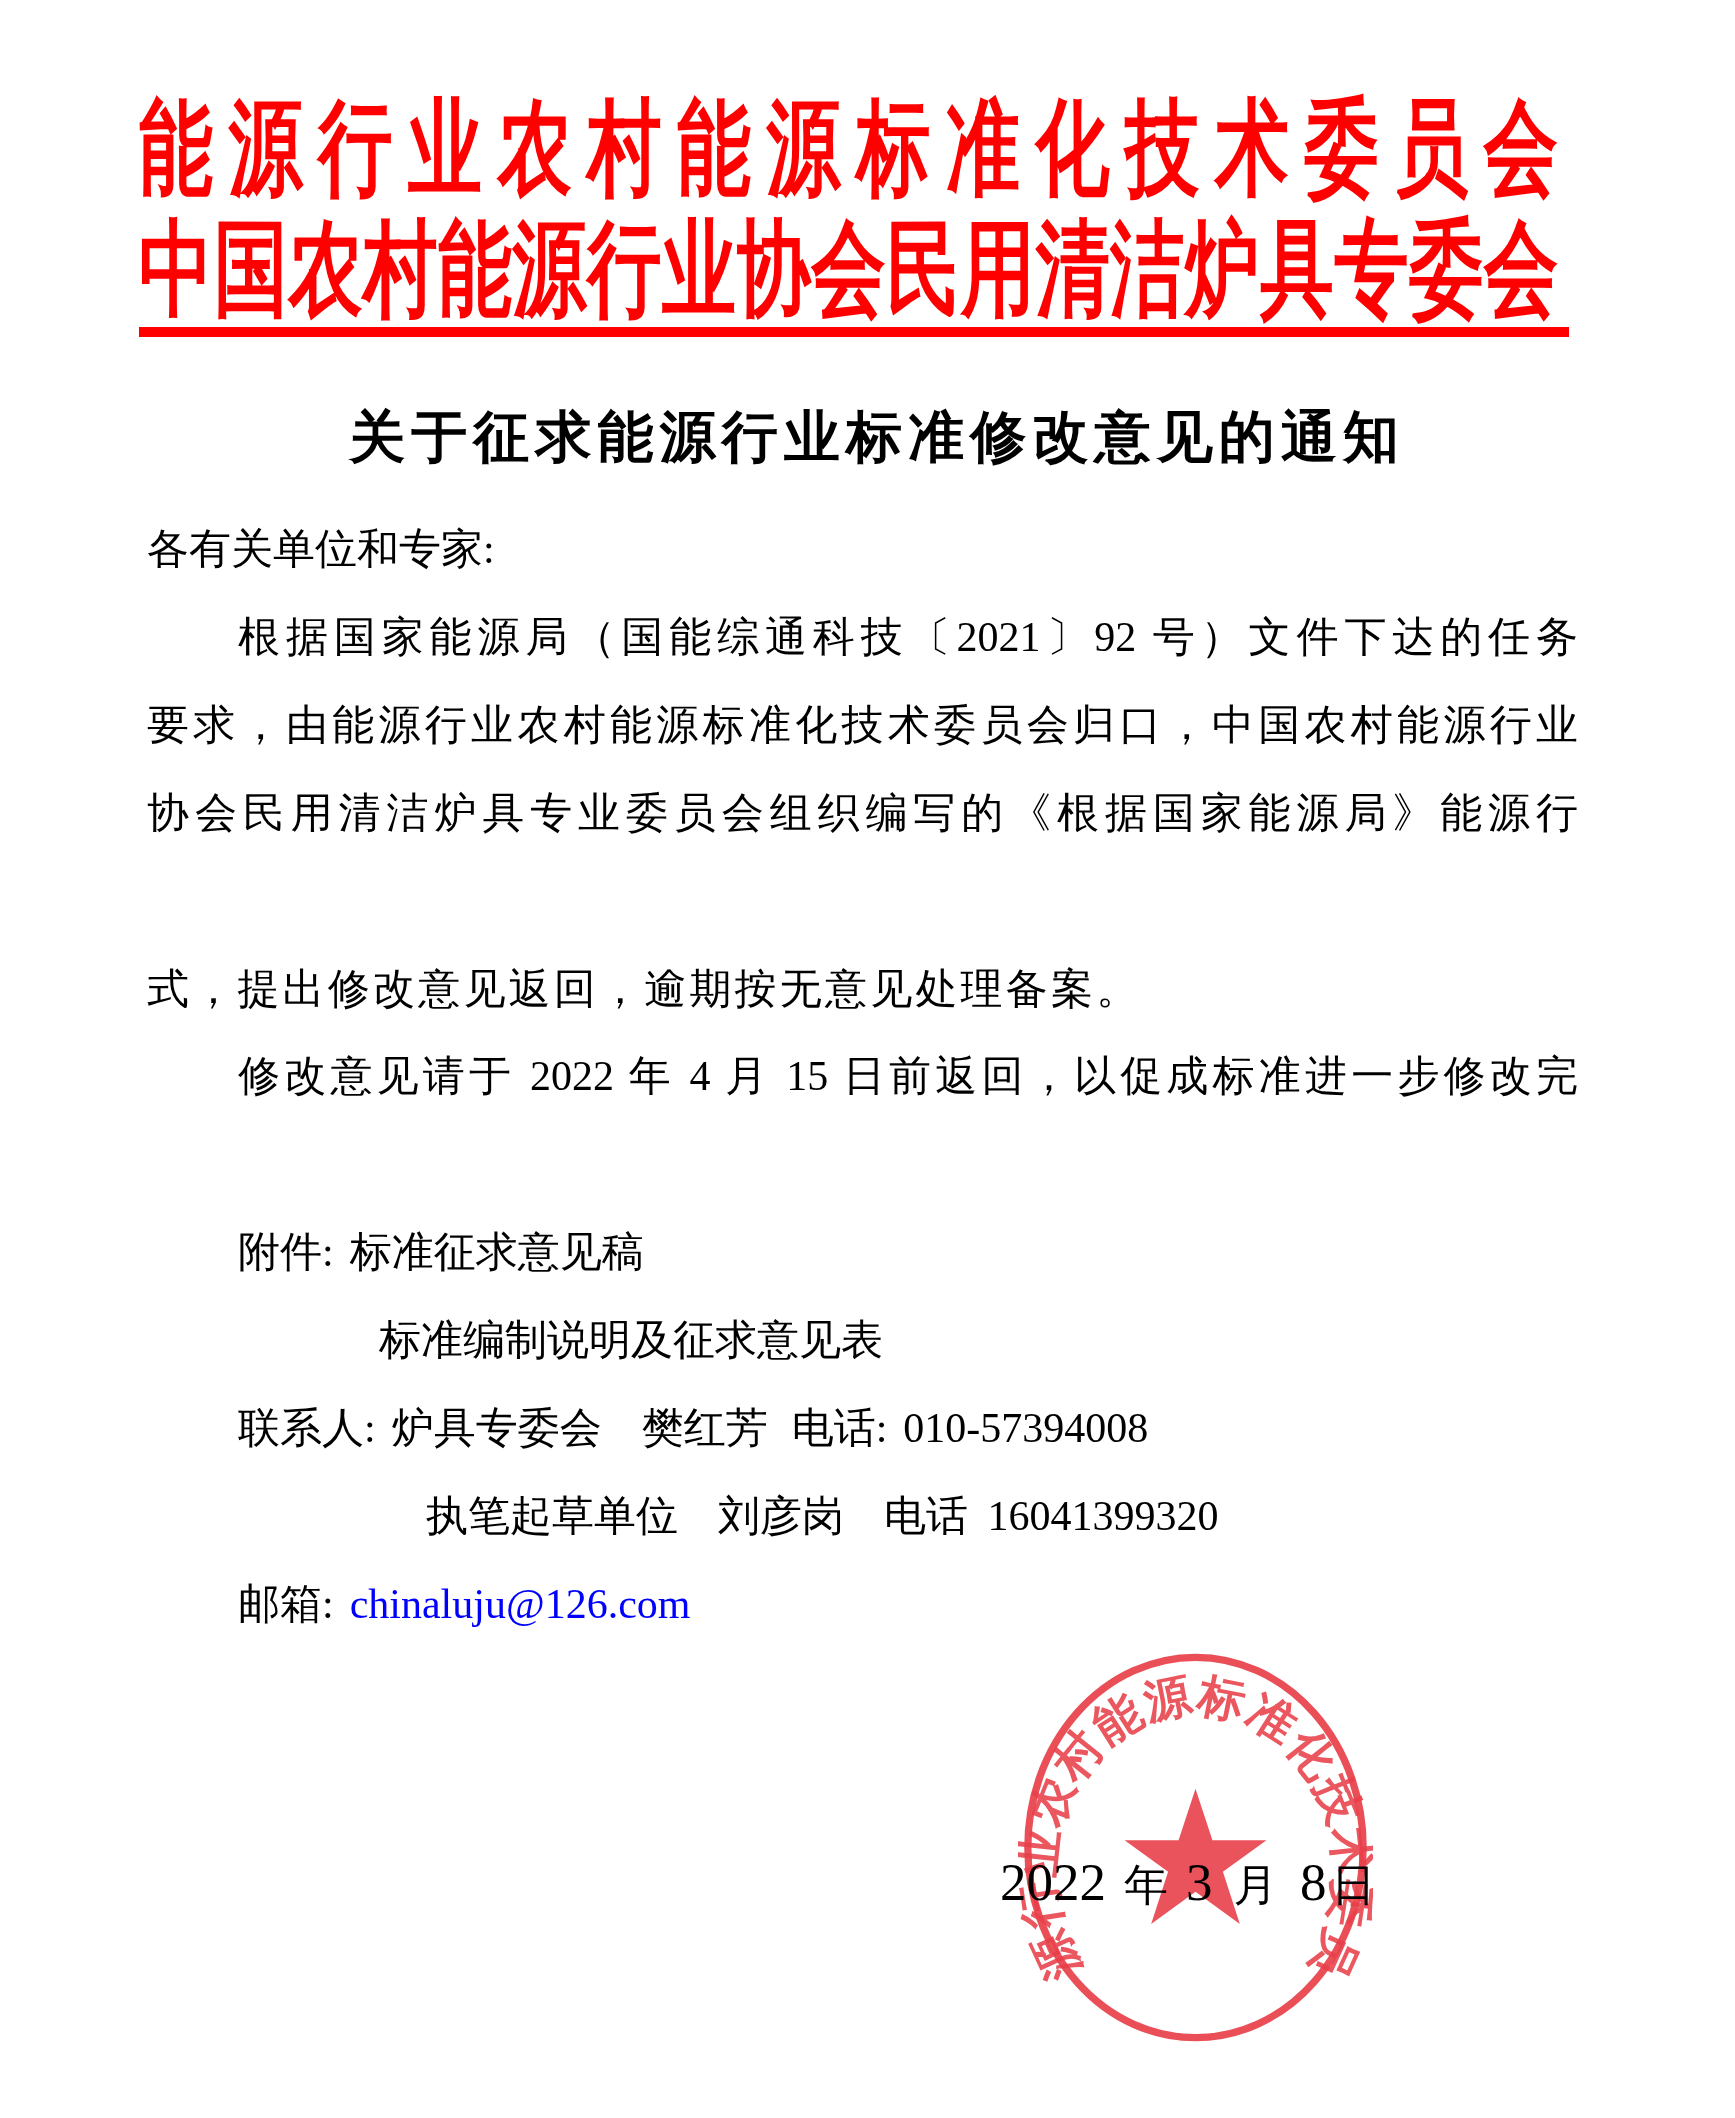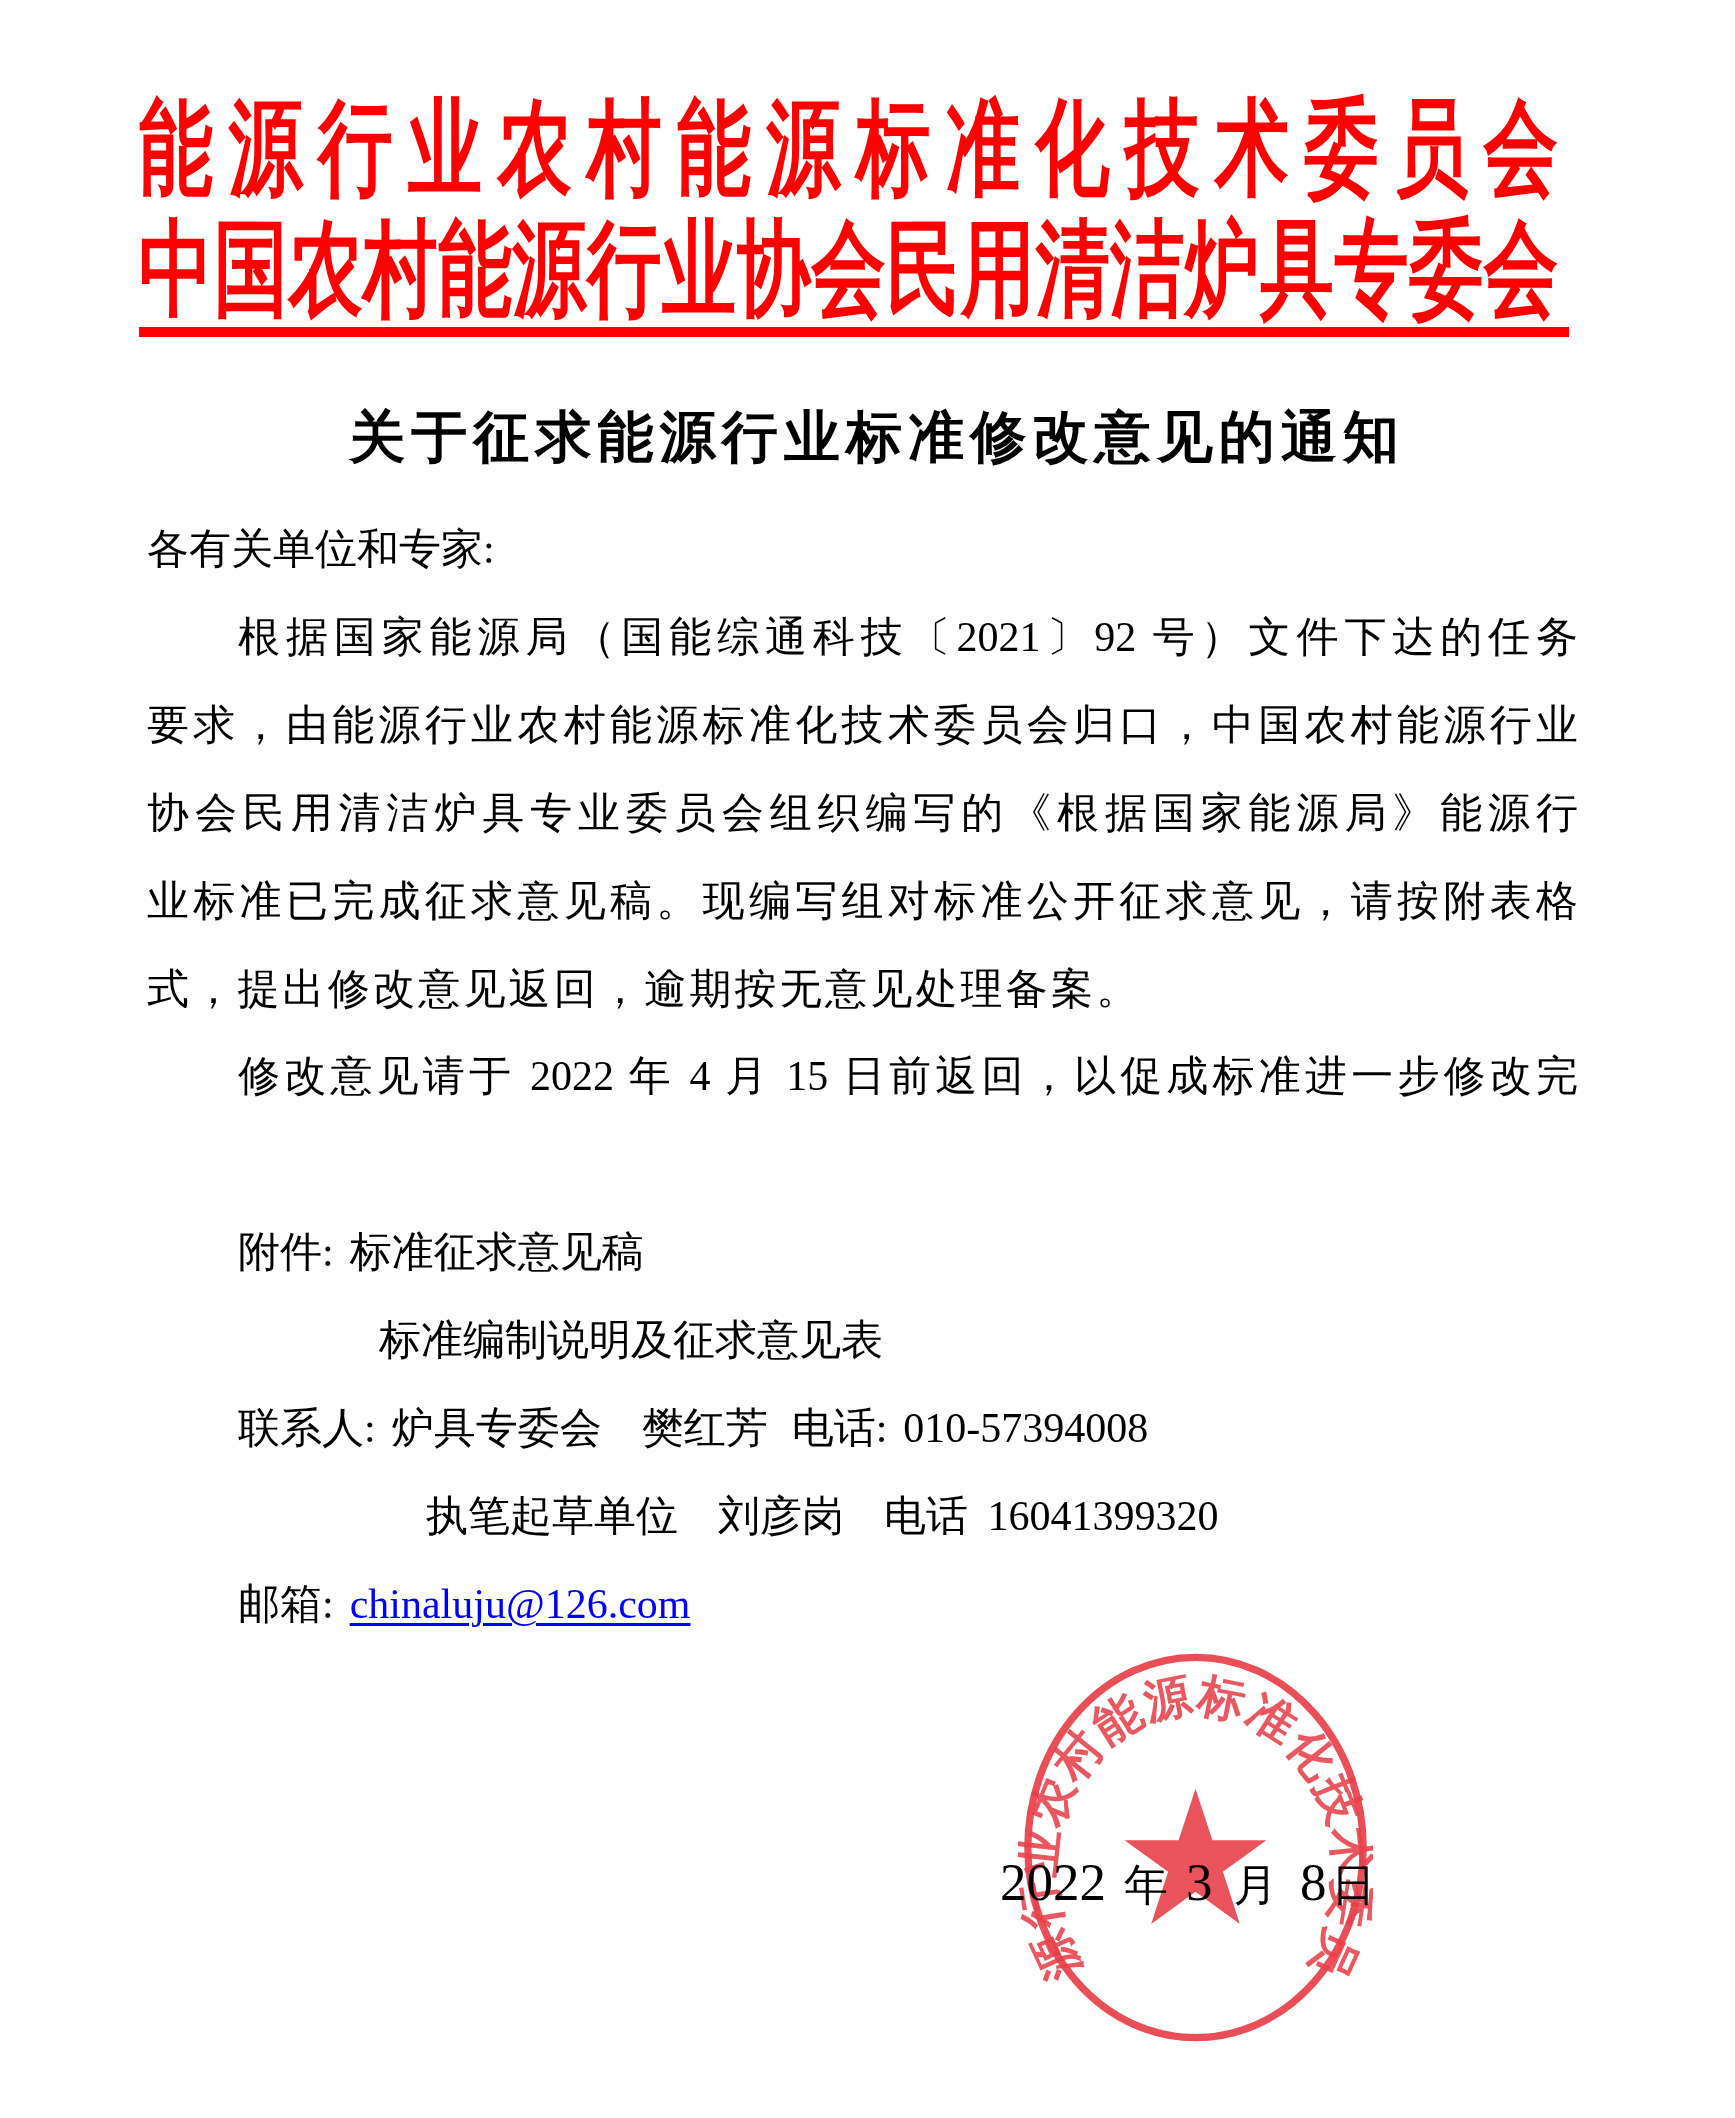--- a/index.html
+++ b/index.html
@@ -32,21 +32,21 @@
   }
   .just { left: 147px; width: 1431px; text-align: justify; text-align-last: justify; }
   .just.ind { left: 238px; width: 1340px; }
   .free { left: 147px; }
   .free.ind { left: 238px; }
   .free.ind2 { left: 379px; }
   .free.ind3 { left: 426px; }
   .gap { display: inline-block; }
 
   .email {
-    color: #0000ff; text-decoration: underline; text-decoration-thickness: 3.2px;
+    color: #0000ff; text-decoration-thickness: 3.2px;
     text-underline-offset: 4.8px; cursor: pointer; text-align: center;
   }
 
   .seal { position: absolute; left: 1018px; top: 1650px; width: 355px; height: 395px; }
   .date {
     position: absolute; left: 1000px; top: 1852px; height: 61px; line-height: 61px;
     font-family: "Liberation Serif", "DejaVu Serif", serif; font-size: 53px; color: #000; white-space: nowrap;
   }
   .date .cjk { font-size: 44px; }
 </style>
@@ -114,21 +114,20 @@
       <span>的</span>
       <span>通</span>
       <span>知</span>
     </div>
 
   <div class="line free" style="top:521px;">各有关单位和专家:</div>
 
   <div class="line just ind" style="top:609px;">根据国家能源局（国能综通科技〔2021〕92 号）文件下达的任务</div>
   <div class="line just" style="top:697px;">要求，由能源行业农村能源标准化技术委员会归口，中国农村能源行业</div>
   <div class="line just" style="top:785px;">协会民用清洁炉具专业委员会组织编写的《根据国家能源局》能源行</div>
-  <div class="line just" style="top:873px;">业标准已完成征求意见稿。现编写组对标准公开征求意见，请按附表格</div>
   <div class="line free" style="top:961px; letter-spacing:3.2px;">式，提出修改意见返回，逾期按无意见处理备案。</div>
 
   <div class="line just ind" style="top:1048px;">修改意见请于 2022 年 4 月 15 日前返回，以促成标准进一步修改完</div>
 
   <div class="line free ind" style="top:1224px;">
     <span>附件:</span><span class="gap" style="width:16px;"></span><span>标准征求意见稿</span>
   </div>
   <div class="line free ind2" style="top:1312px;">标准编制说明及征求意见表</div>
 
   <div class="line free ind" style="top:1400px;">

